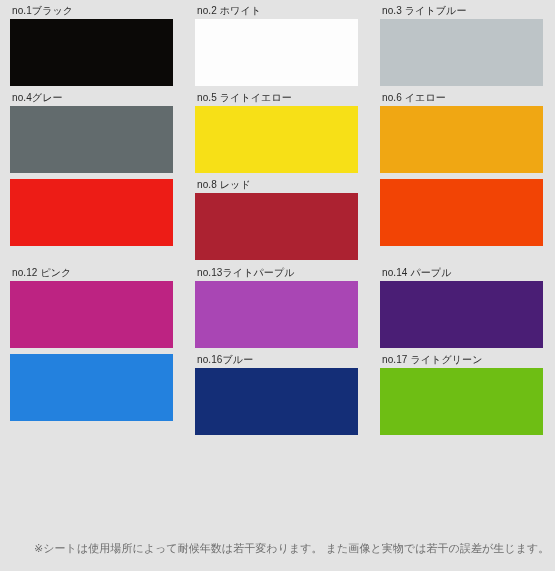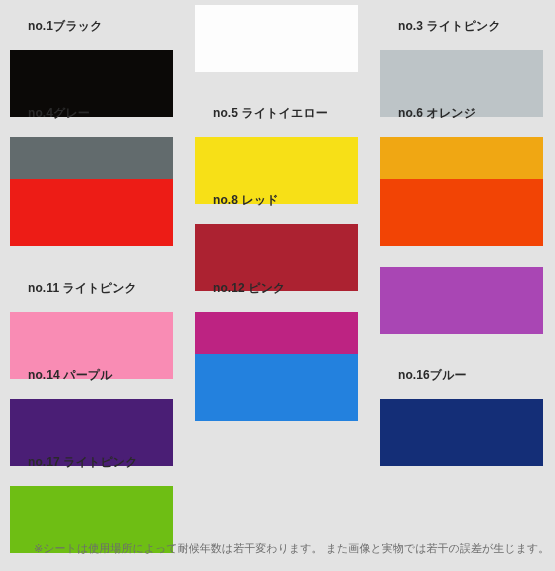--- a/index.html
+++ b/index.html
@@ -29,29 +29,28 @@
     grid-template-columns: repeat(3, 185px);
     grid-auto-rows: 87.2px;
   }
   .cell {
     position: relative;
     box-sizing: border-box;
     padding: 0 12px 0 10px;
   }
   .cell-label {
     display: block;
-    font-size: 12px;
+    font-size: 10px;
     line-height: 13px;
     color: #2a2a2a;
     letter-spacing: 0.1px;
     white-space: nowrap;
     padding-left: 2px;
-    margin: 16px;
+    margin: 0;
     height: 14px;
-    font-weight: bold;
   }
   .swatch {
     display: block;
     width: 163px;
     height: 67px;
     margin-top: 1px;
     border: 0;
   }
   .footnote {
     position: absolute;
@@ -70,69 +69,67 @@
 </head>
 <body style="background: rgb(227, 227, 227);">
 
 <div id="chart">
   <div class="grid">
       <div class="cell">
         <span class="cell-label">no.1ブラック</span>
         <span class="swatch" style="background: rgb(11, 9, 7);"></span>
       </div>
       <div class="cell">
+        <span class="cell-label">no.2 ホワイト</span>
         <span class="swatch" style="background: rgb(253, 253, 253);"></span>
       </div>
       <div class="cell">
-        <span class="cell-label">no.3 ライトピンク</span>
+        <span class="cell-label">no.3 ライトブルー</span>
         <span class="swatch" style="background: rgb(189, 196, 199);"></span>
       </div>
       <div class="cell">
         <span class="cell-label">no.4グレー</span>
         <span class="swatch" style="background: rgb(98, 107, 109);"></span>
       </div>
       <div class="cell">
         <span class="cell-label">no.5 ライトイエロー</span>
         <span class="swatch" style="background: rgb(247, 224, 23);"></span>
       </div>
       <div class="cell">
-        <span class="cell-label">no.6 オレンジ</span>
+        <span class="cell-label">no.6 イエロー</span>
         <span class="swatch" style="background: rgb(240, 167, 19);"></span>
       </div>
       <div class="cell">
         <span class="swatch" style="background: rgb(237, 28, 22);"></span>
       </div>
       <div class="cell">
         <span class="cell-label">no.8 レッド</span>
         <span class="swatch" style="background: rgb(172, 34, 49);"></span>
       </div>
       <div class="cell">
         <span class="swatch" style="background: rgb(242, 68, 5);"></span>
       </div>
       <div class="cell">
-        <span class="cell-label">no.11 ライトピンク</span>
-        <span class="swatch" style="background: rgb(249, 140, 180);"></span>
-      </div>
-      <div class="cell">
         <span class="cell-label">no.12 ピンク</span>
         <span class="swatch" style="background: rgb(189, 35, 130);"></span>
       </div>
       <div class="cell">
+        <span class="cell-label">no.13ライトパープル</span>
         <span class="swatch" style="background: rgb(169, 70, 180);"></span>
       </div>
       <div class="cell">
         <span class="cell-label">no.14 パープル</span>
         <span class="swatch" style="background: rgb(74, 30, 117);"></span>
       </div>
       <div class="cell">
         <span class="swatch" style="background: rgb(35, 129, 222);"></span>
       </div>
       <div class="cell">
         <span class="cell-label">no.16ブルー</span>
         <span class="swatch" style="background: rgb(20, 46, 119);"></span>
       </div>
       <div class="cell">
-        <span class="cell-label">no.17 ライトピンク</span>
+        <span class="cell-label">no.17 ライトグリーン</span>
         <span class="swatch" style="background: rgb(110, 190, 20);"></span>
       </div>
     </div>
   <div class="footnote">※シートは使用場所によって耐候年数は若干変わります。 また画像と実物では若干の誤差が生じます。</div>
 </div>
 
 </body></html>

